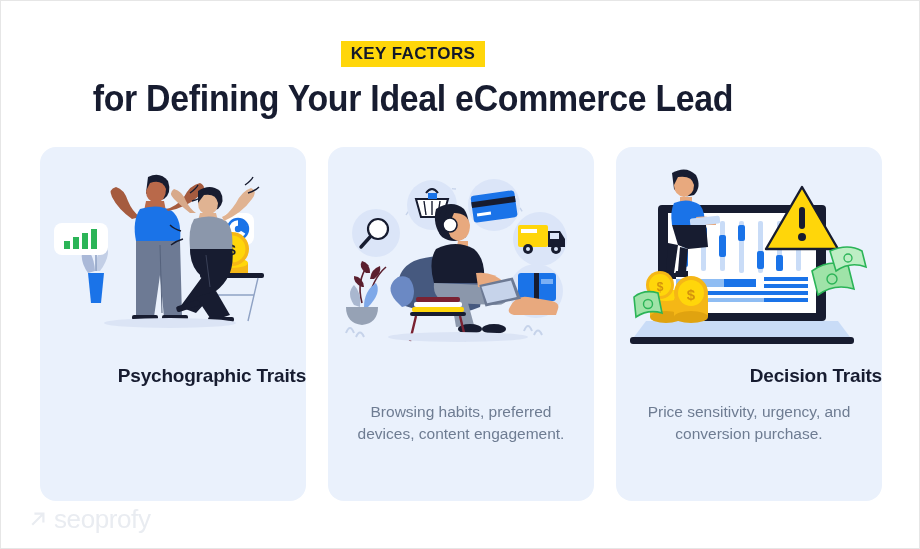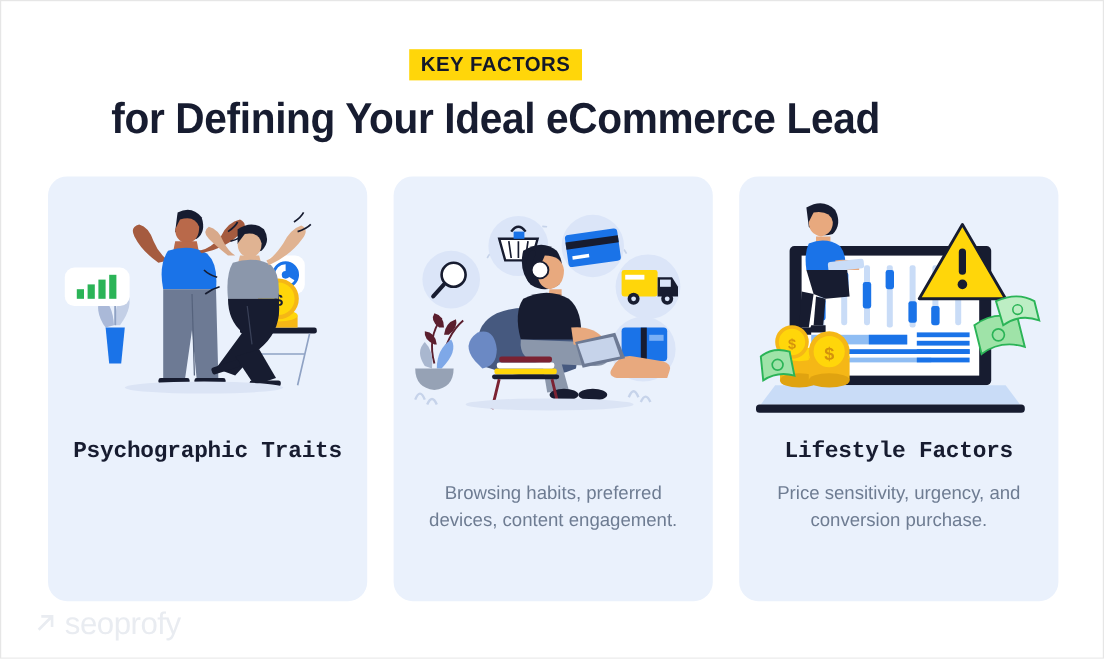--- a/index.html
+++ b/index.html
@@ -72,26 +72,25 @@
     top: 8px;
     left: 0;
     width: 266px;
     height: 200px;
   }
   .card-title {
     position: absolute;
     top: 218px;
     left: 0;
     width: 266px;
-    text-align: center;
+    text-align: right;
     color: #171c30;
     font-size: 19px;
     font-weight: bold;
     letter-spacing: -0.2px;
-    font-family: Liberation Mono, monospace;
   }
   .card-body {
     position: absolute;
     top: 254px;
     left: 18px;
     width: 230px;
     text-align: center;
     color: #6e7c92;
     font-size: 15.5px;
     line-height: 1.42;
@@ -361,21 +360,21 @@
 
         <g>
           <path d="M18 142 Q28 134 42 138 L46 158 Q32 154 20 162 Z" fill="#9fe3a8" stroke="#2bb457" stroke-width="1.6"></path>
           <circle cx="32" cy="149" r="4.5" fill="none" stroke="#2bb457" stroke-width="1.4"></circle>
           <path d="M196 116 Q212 104 232 110 L238 134 Q218 128 202 140 Z" fill="#9fe3a8" stroke="#2bb457" stroke-width="1.6"></path>
           <circle cx="216" cy="124" r="5" fill="none" stroke="#2bb457" stroke-width="1.4"></circle>
           <path d="M214 96 Q232 88 246 96 L250 112 Q234 106 220 116 Z" fill="#bdeec4" stroke="#2bb457" stroke-width="1.6"></path>
           <circle cx="232" cy="103" r="4" fill="none" stroke="#2bb457" stroke-width="1.3"></circle>
         </g>
       </svg>
-      <div class="card-title">Lifestyle Factors</div>
+      <div class="card-title">Decision Traits</div>
       <div class="card-body">Price sensitivity, urgency, and conversion purchase.</div>
     </div>
 
   </div>
 
   <div class="footer">
     <svg width="18" height="18" viewBox="0 0 18 18">
       <path d="M4 14 L14 4 M6.5 3.6 L14.4 3.6 L14.4 11.5" stroke="#e9ecf1" stroke-width="2.2" fill="none" stroke-linecap="square"></path>
     </svg>
     <span class="logo-text">seoprofy</span>

